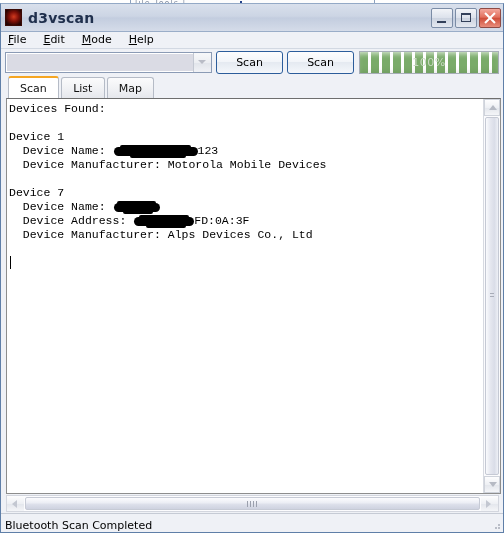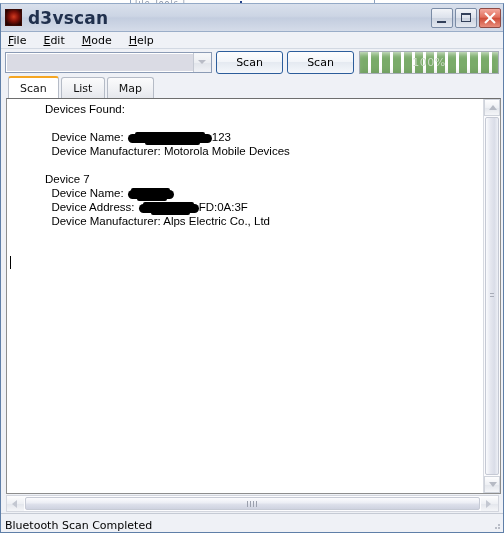--- a/index.html
+++ b/index.html
@@ -73,21 +73,21 @@
   #app-icon {
     width: 17px; height: 17px;
     margin-right: 6px;
     flex: 0 0 17px;
     background:
        radial-gradient(circle at 52% 45%, #d23a1f 0%, #7e1008 42%, #2a0503 78%, #140202 100%);
     border: 1px solid #3a0a05;
     box-sizing: border-box;
   }
   #title-text {
-    font-size: 17px;
+    font-size: 14px;
     font-weight: bold;
     color: #20304d;
     flex: 1 1 auto;
     white-space: nowrap;
     overflow: hidden;
     letter-spacing: .2px;
   }
   .winbtn {
     width: 22px; height: 20px;
     margin-left: 2px;
@@ -121,21 +121,20 @@
   .glyph-close-a { transform: rotate(45deg); }
   .glyph-close-b { transform: rotate(-45deg); }
 
   
   #menu-bar {
     height: 17px;
     flex: 0 0 17px;
     background: #eff1f6;
     border-bottom: 1px solid #d2d8e2;
     display: flex;
-    align-items: center;
     padding-left: 7px;
     box-sizing: border-box;
   }
   .menu-item {
     font-size: 11px;
     color: #000;
     padding: 1px 8px 1px 0;
     margin-right: 9px;
     white-space: nowrap;
     cursor: default;
@@ -300,27 +299,26 @@
   }
   #text-body {
     flex: 1 1 auto;
     position: relative;
     overflow: hidden;
     background: #ffffff;
     padding: 3px 0 0 2px;
     box-sizing: border-box;
   }
   .txt-line {
-    font-family: Liberation Sans, sans-serif;
+    font-family: Liberation Mono, monospace;
     font-size: 11.5px;
     line-height: 14px;
     color: #000;
     white-space: pre;
     height: 14px;
-    margin-left: 36px;
   }
   .redact {
     display: inline-block;
     background: #000;
     border-radius: 7px;
     vertical-align: -2px;
     height: 9px;
     margin: 0 0 0 1px;
     position: relative;
   }
@@ -544,27 +542,28 @@
     <div class="tab">List</div>
     <div class="tab">Map</div>
   </div>
 
   <div id="content-wrap">
 
     <div id="text-panel">
       <div id="text-body">
           <div class="txt-line">Devices Found:</div>
           <div class="txt-line">&nbsp;</div>
+          <div class="txt-line">Device 1</div>
           <div class="txt-line"><span>  Device Name: </span><span class="redact" style="width: 84px;"></span><span>123</span></div>
           <div class="txt-line">  Device Manufacturer: Motorola Mobile Devices</div>
           <div class="txt-line">&nbsp;</div>
           <div class="txt-line">Device 7</div>
           <div class="txt-line"><span>  Device Name: </span><span class="redact" style="width: 46px;"></span><span></span></div>
           <div class="txt-line"><span>  Device Address: </span><span class="redact" style="width: 60px;"></span><span>FD:0A:3F</span></div>
-          <div class="txt-line">  Device Manufacturer: Alps Electric Co., Ltd</div>
+          <div class="txt-line">  Device Manufacturer: Alps Devices Co., Ltd</div>
         </div>
       <div id="text-caret" style="top: 157px;"></div>
 
       <div id="vscroll">
         <div class="sb-btn sb-up"></div>
         <div id="vscroll-track">
           <div id="vscroll-thumb"></div>
         </div>
         <div class="sb-btn sb-down"></div>
       </div>

